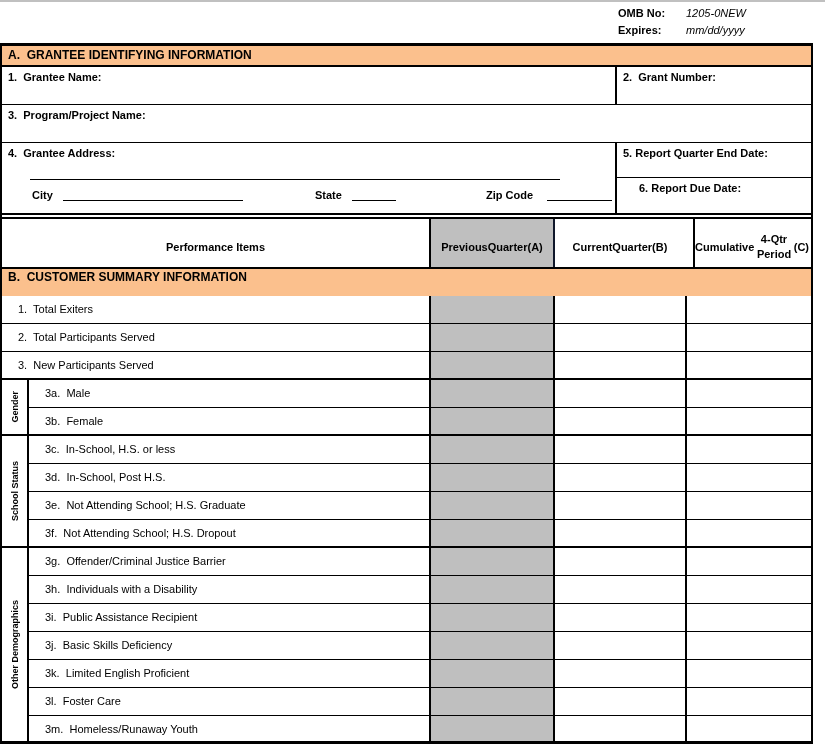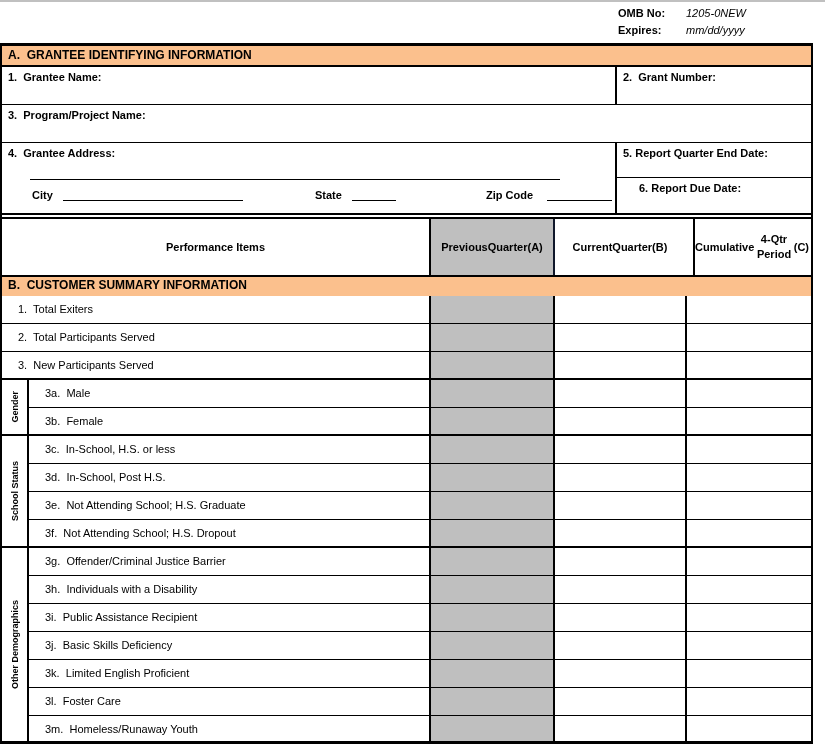--- a/index.html
+++ b/index.html
@@ -40,21 +40,21 @@
 
   
   #colhead{top:219px;height:56px;}
   .hcell{position:absolute;top:0;height:100%;box-sizing:border-box;display:flex;flex-direction:row;
          align-items:center;justify-content:center;text-align:center;font-weight:bold;font-size:11px;line-height:15px;}
   .h-pi{left:0;width:427px;}
   .h-a{left:427px;width:124px;border-left:2px solid #000;background:#BFBFBF;}
   .h-b{left:551px;width:132px;border-left:2px solid #0f172a;}
   .h-c{left:683px;width:116px;border-left:2px solid #000;margin-left:8px;}
 
-  #secB{top:275px;height:34px;border-top:2px solid #000;border-bottom:2px solid #000;line-height:16px;}
+  #secB{top:267px;height:34px;border-top:2px solid #000;border-bottom:2px solid #000;line-height:16px;}
 
   
   #tbody{top:296px;left:0;width:813px;height:448px;}
   .row{position:relative;height:28px;box-sizing:border-box;background:#fff;
        border-left:2px solid #000;border-right:2px solid #000;border-bottom:1px solid #000;}
   .row.gend{border-bottom-width:2px;}
   .row.last{border-bottom-width:3px;}
   .c{position:absolute;top:0;height:100%;box-sizing:border-box;}
   .c-label{left:0;width:427px;font-size:11px;line-height:26px;padding-left:16px;white-space:pre;}
   .row.grp .c-label{left:27px;width:400px;padding-left:16px;}

